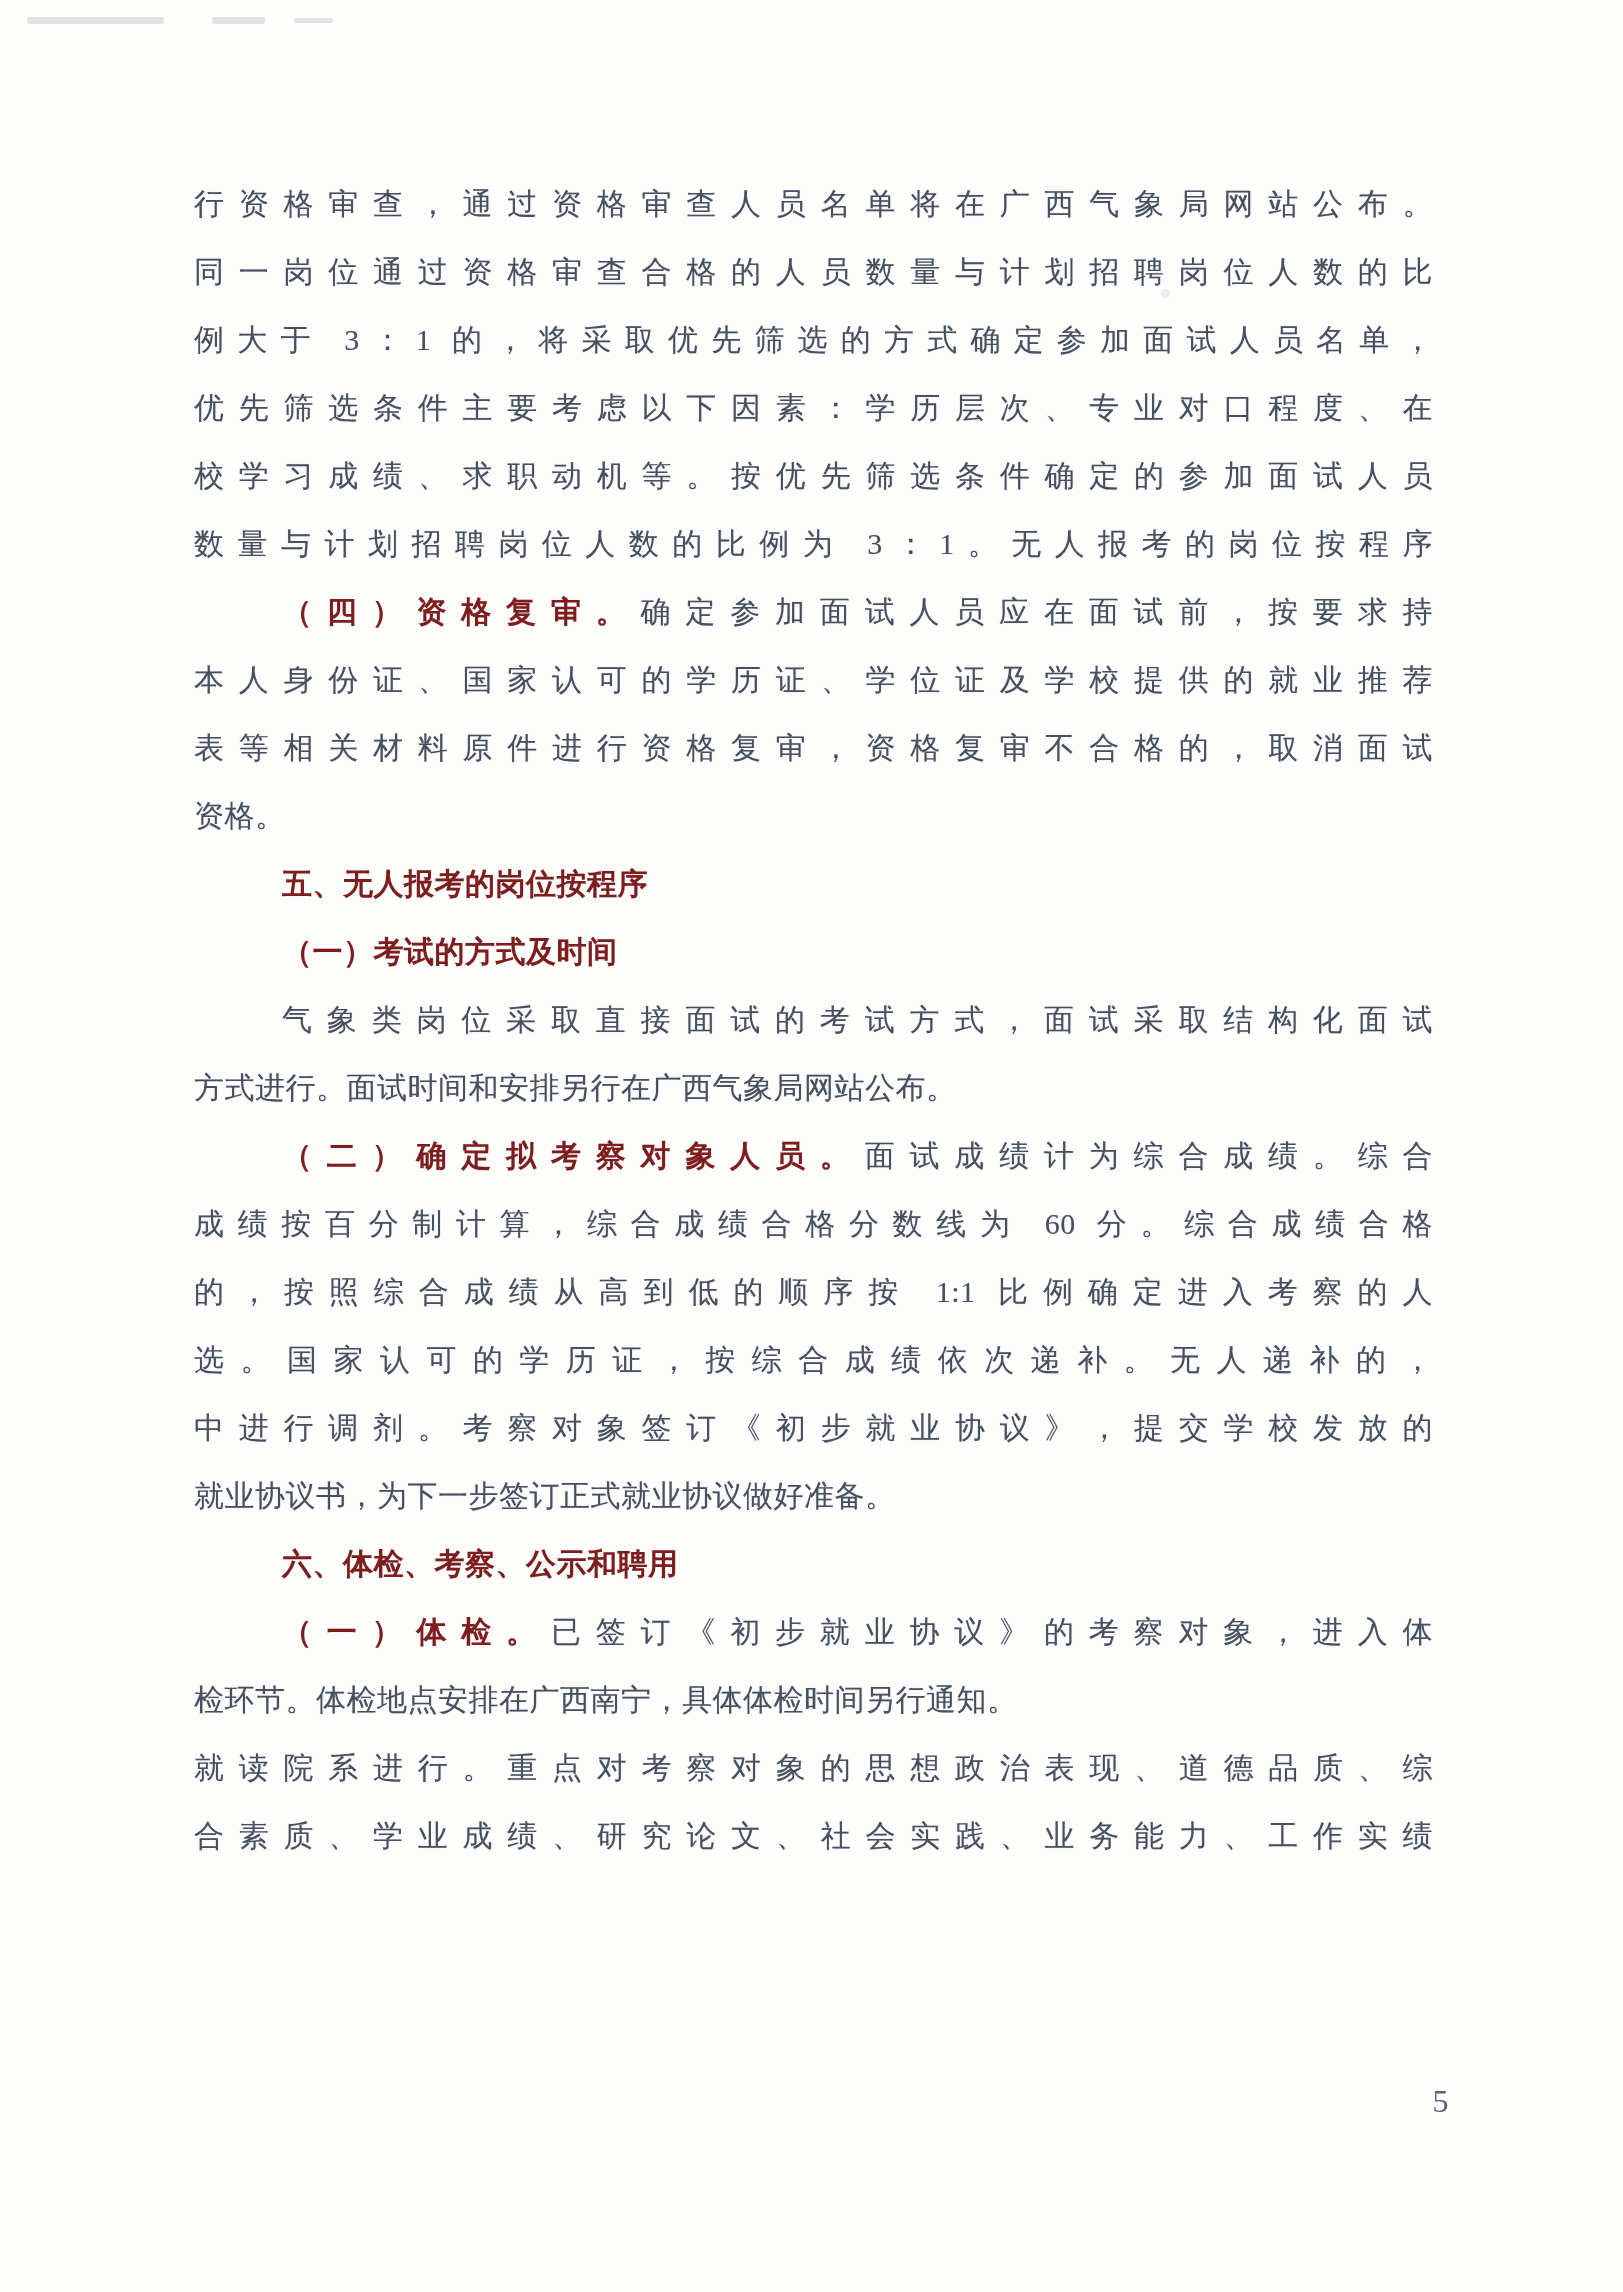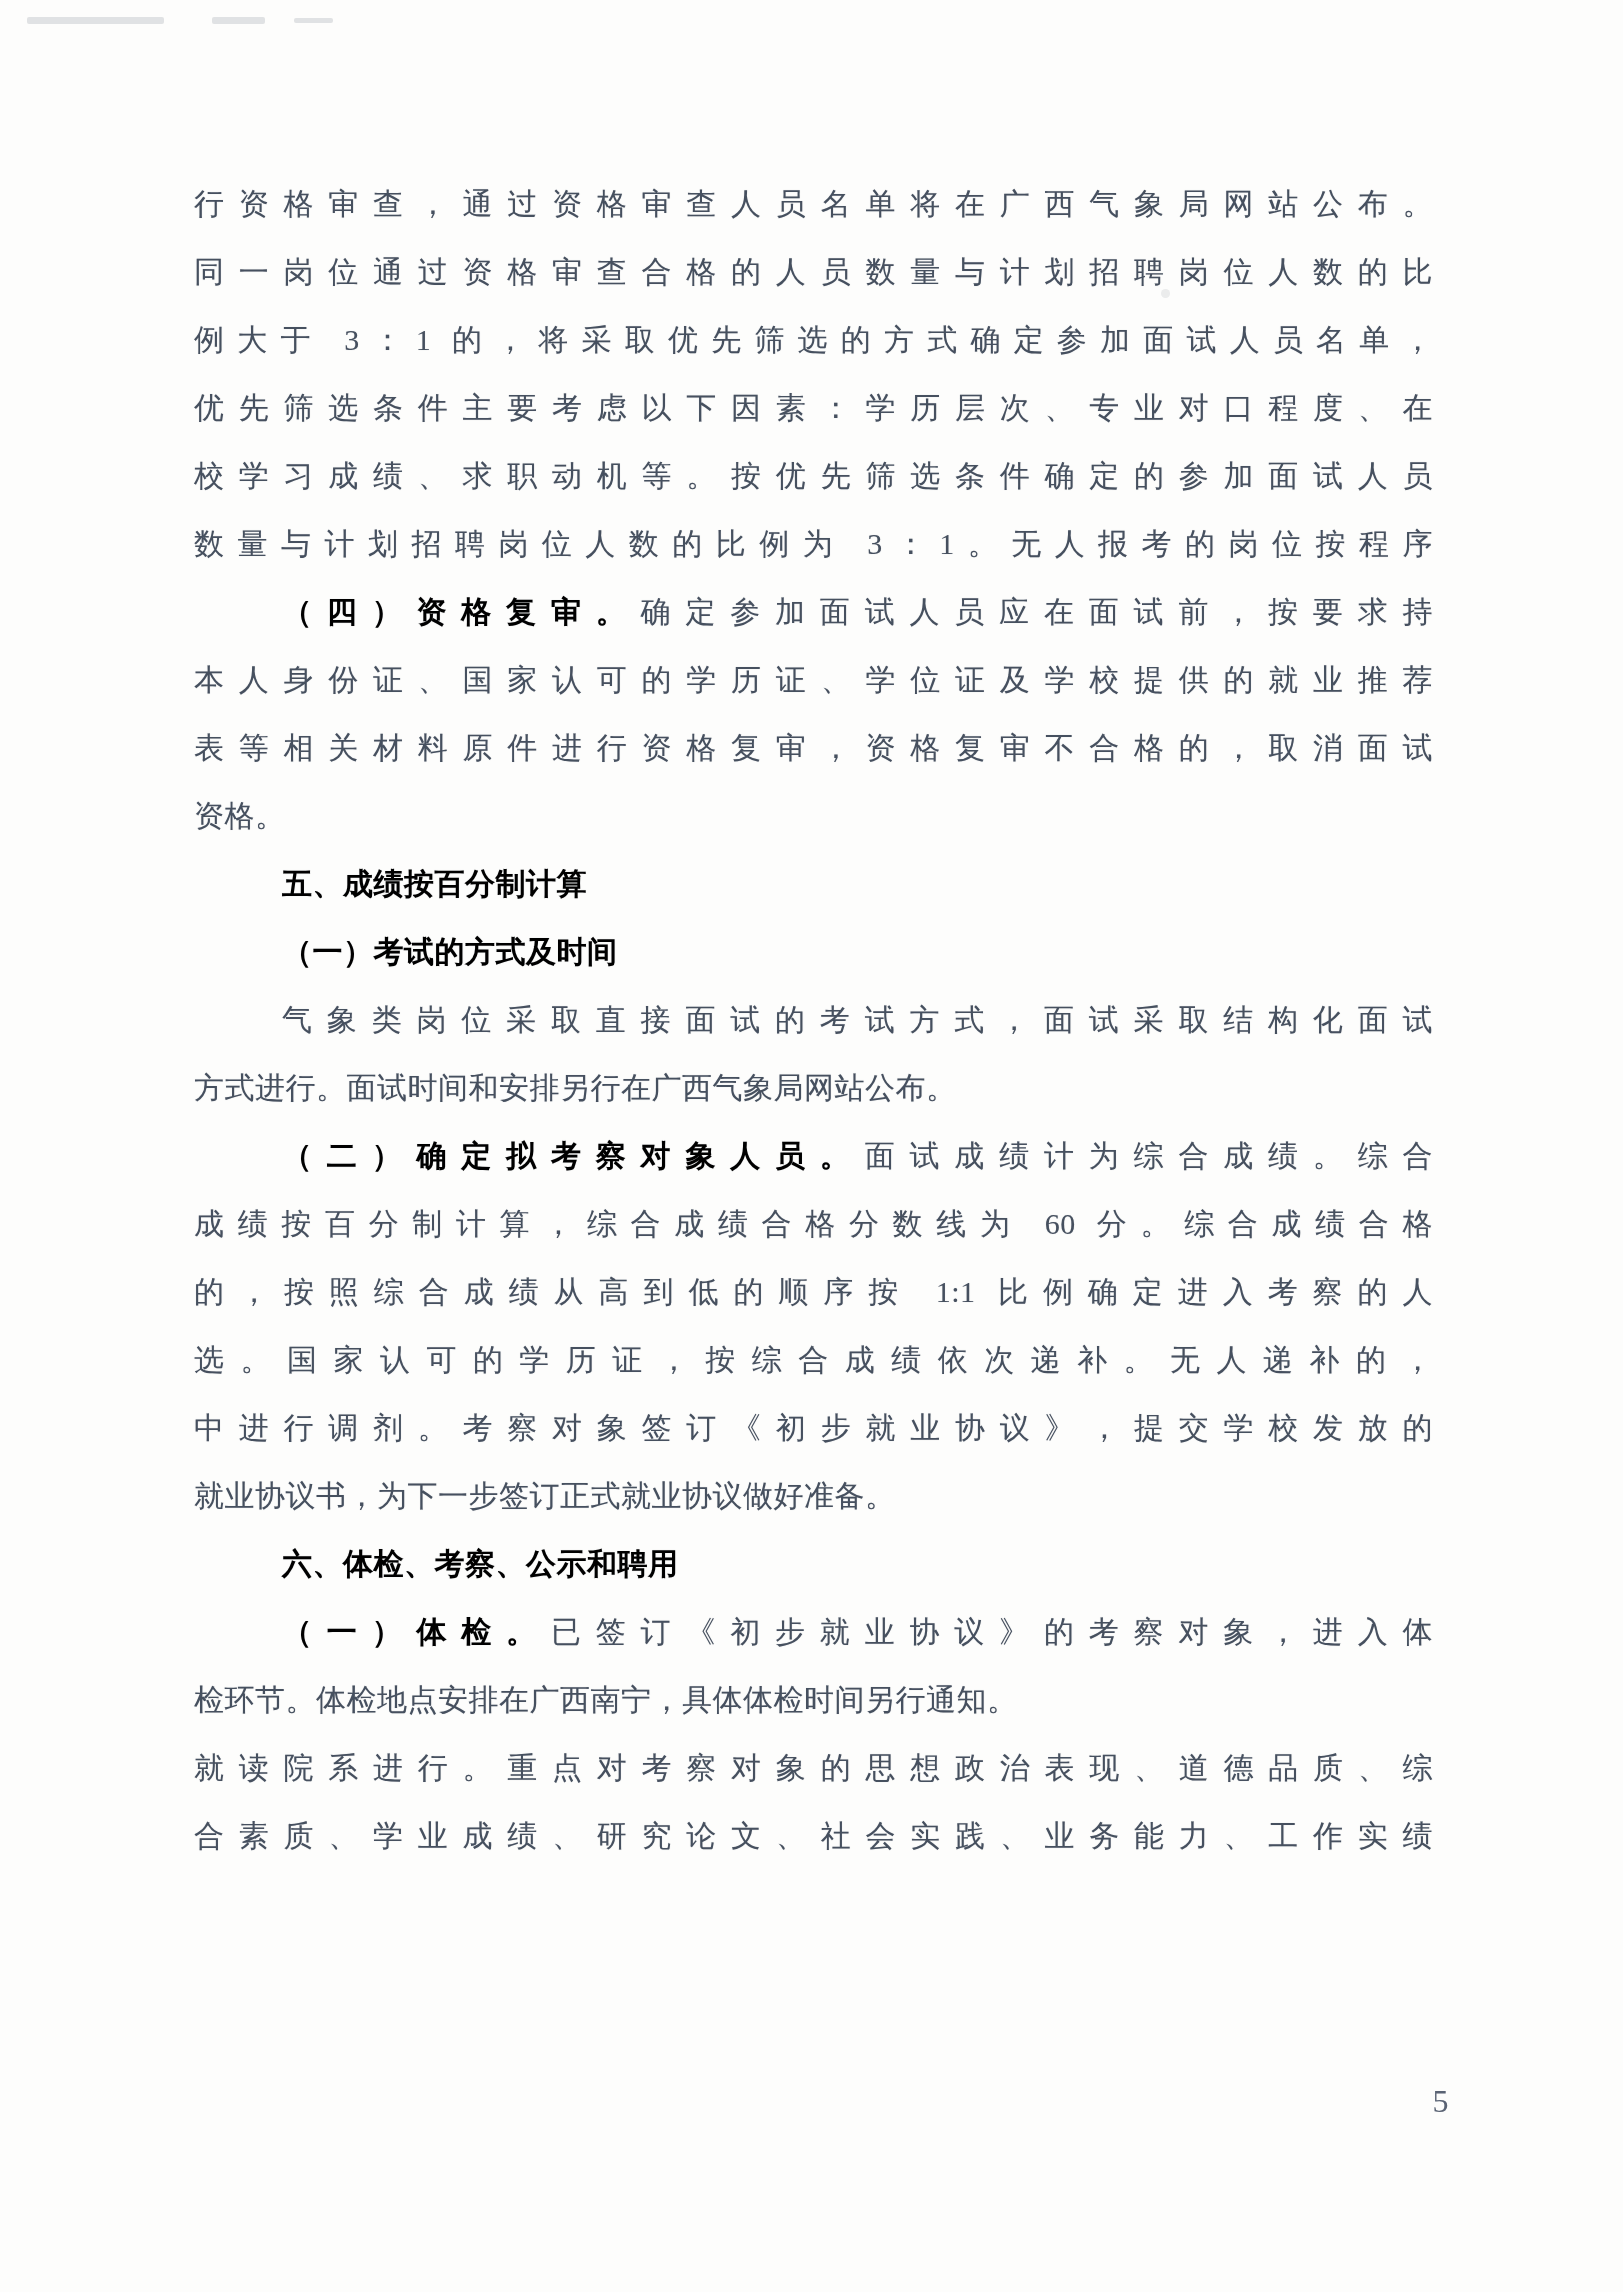--- a/index.html
+++ b/index.html
@@ -44,21 +44,21 @@
     white-space: normal;
   }
   .line.fill {
     text-align-last: justify;
   }
   .line.indent {
     text-indent: 88px;
   }
   .line .b {
     font-weight: bold;
-    color: #000000;
+    color: #7f1d1d;
     margin-top: 48px;
   }
   .line.headline {
     font-weight: bold;
     color: #3a4251;
   }
   .page-number {
     position: absolute;
     left: 1411px;
     top: 2082px;
@@ -83,21 +83,21 @@
       <div class="line fill"><span>行资格审查，通过资格审查人员名单将在广西气象局网站公布。</span></div>
       <div class="line fill"><span>同一岗位通过资格审查合格的人员数量与计划招聘岗位人数的比</span></div>
       <div class="line fill"><span>例大于 3：1 的，将采取优先筛选的方式确定参加面试人员名单，</span></div>
       <div class="line fill"><span>优先筛选条件主要考虑以下因素：学历层次、专业对口程度、在</span></div>
       <div class="line fill"><span>校学习成绩、求职动机等。按优先筛选条件确定的参加面试人员</span></div>
       <div class="line fill"><span>数量与计划招聘岗位人数的比例为 3：1。无人报考的岗位按程序</span></div>
       <div class="line indent fill"><span class="b">（四）资格复审。</span><span>确定参加面试人员应在面试前，按要求持</span></div>
       <div class="line fill"><span>本人身份证、国家认可的学历证、学位证及学校提供的就业推荐</span></div>
       <div class="line fill"><span>表等相关材料原件进行资格复审，资格复审不合格的，取消面试</span></div>
       <div class="line"><span>资格。</span></div>
-      <div class="line indent headline"><span class="b">五、成绩按百分制计算</span></div>
+      <div class="line indent headline"><span class="b">五、无人报考的岗位按程序</span></div>
       <div class="line indent headline"><span class="b">（一）考试的方式及时间</span></div>
       <div class="line indent fill"><span>气象类岗位采取直接面试的考试方式，面试采取结构化面试</span></div>
       <div class="line"><span>方式进行。面试时间和安排另行在广西气象局网站公布。</span></div>
       <div class="line indent fill"><span class="b">（二）确定拟考察对象人员。</span><span>面试成绩计为综合成绩。综合</span></div>
       <div class="line fill"><span>成绩按百分制计算，综合成绩合格分数线为 60 分。综合成绩合格</span></div>
       <div class="line fill"><span>的，按照综合成绩从高到低的顺序按 1:1 比例确定进入考察的人</span></div>
       <div class="line fill"><span>选。国家认可的学历证，按综合成绩依次递补。无人递补的，</span></div>
       <div class="line fill"><span>中进行调剂。考察对象签订《初步就业协议》，提交学校发放的</span></div>
       <div class="line"><span>就业协议书，为下一步签订正式就业协议做好准备。</span></div>
       <div class="line indent headline"><span class="b">六、体检、考察、公示和聘用</span></div>

